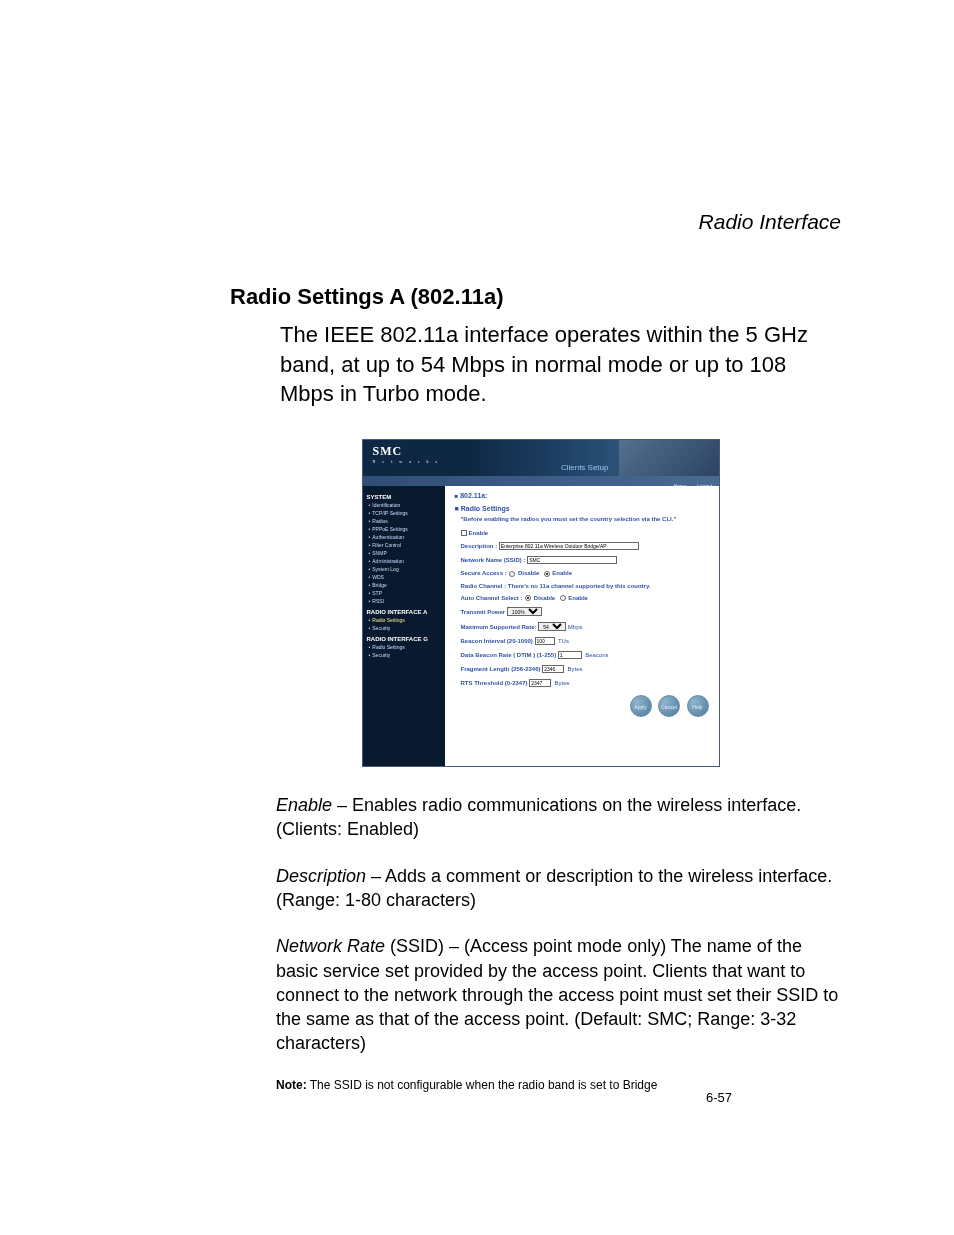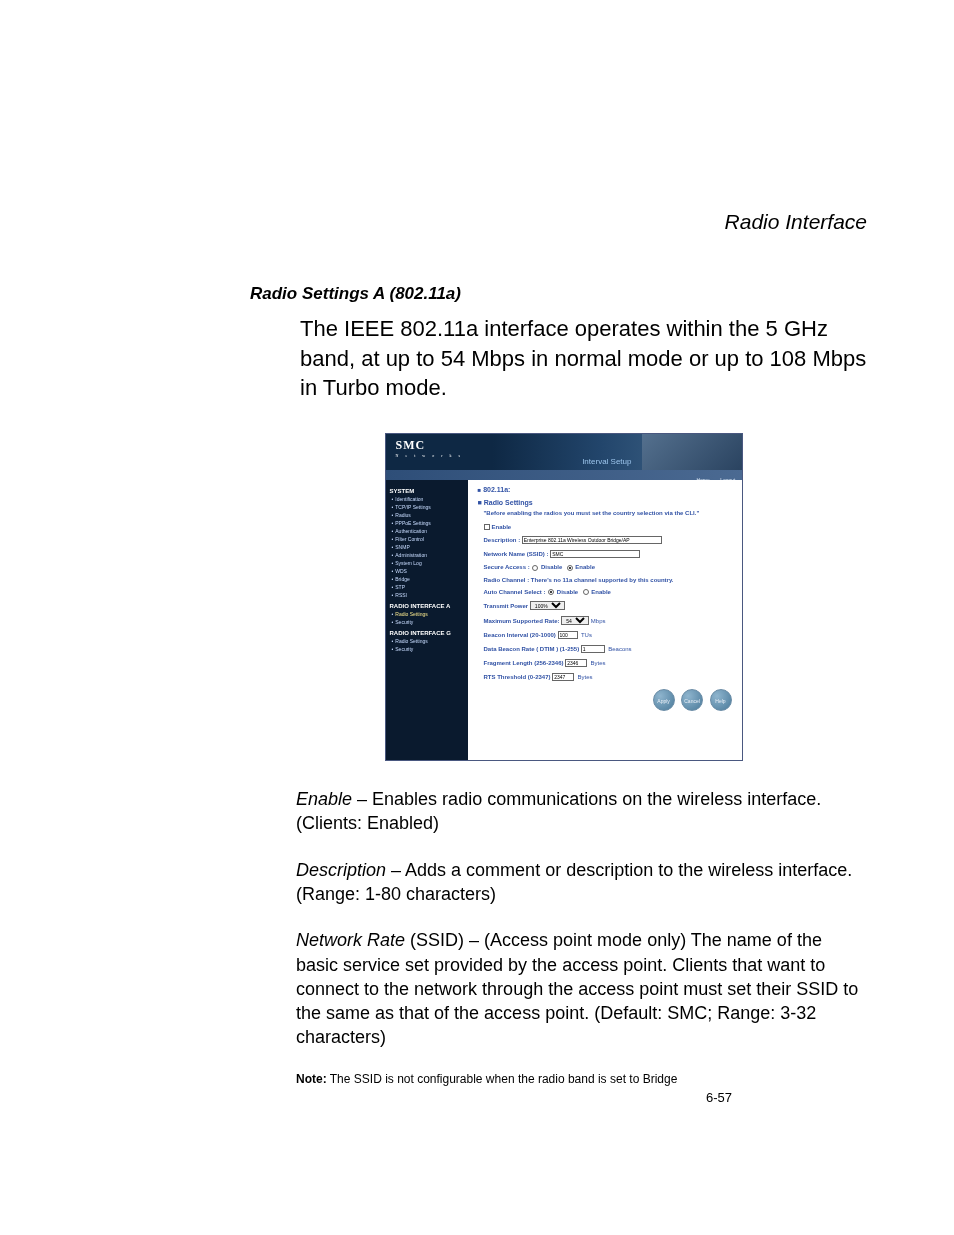--- a/index.html
+++ b/index.html
@@ -1,19 +1,19 @@
 <!DOCTYPE html>
 <html><head>
 <meta charset="utf-8">
 <style>
   * { box-sizing: border-box; margin: 0; padding: 0; }
   body { width: 954px; height: 1235px; background: #fff; font-family: Arial, Helvetica, sans-serif; color: #000; position: relative; }
-  .page { padding: 210px 87px 0 240px; margin-left: 20px; }
+  .page { padding: 210px 113px 0 240px; }
   .header-title { font-style: italic; font-size: 21px; text-align: right; margin-bottom: 50px; }
-  .section-title { font-size: 17px; margin-bottom: 10px; margin-left: -10px; font-style: italic; }
+  .section-title { font-size: 22px; margin-bottom: 10px; margin-left: -10px; }
   .section-title .bold { font-weight: bold; }
   .intro { font-size: 22px; line-height: 1.35; margin-left: 40px; margin-bottom: 30px; }
 
   
   .shot { width: 358px; margin: 0 auto 26px auto; background:#000; border:1px solid #4a5880; }
   .shot-top { height:36px; background: linear-gradient(90deg,#0e2844 0%, #0e2844 30%, #22456b 60%, #4a6f92 100%); position:relative; }
   .logo { color:#fff; font-family: Georgia, 'Times New Roman', serif; font-size:12px; font-weight:bold; padding:4px 0 0 10px; letter-spacing:1px; }
   .logo .nw { display:block; font-size:4px; letter-spacing:3px; font-weight:normal; }
   .top-text { position:absolute; right:110px; bottom:4px; color:#9cc5ec; font-size:8px; }
   .top-imagery { position:absolute; right:0; top:0; width:100px; height:36px; background:linear-gradient(135deg,#54708e,#2a4360); }
@@ -59,21 +59,21 @@
 
   <p class="intro">The IEEE 802.11a interface operates within the 5 GHz band, at up to 54 Mbps in normal mode or up to 108 Mbps in Turbo mode.</p>
 
   <div class="shot">
     <div class="shot-top">
       <div class="logo">
         <span>SMC</span>
         <span class="nw">N e t w o r k s</span>
       </div>
       <div class="top-imagery"></div>
-      <div class="top-text">Interval Setup</div>
+      <div class="top-text">Clients Setup</div>
     </div>
     <div class="shot-bar">
       <span>Home</span>
       <span>Logout</span>
     </div>
     <div class="shot-body">
       <div class="sidebar">
         <div class="sb-head">SYSTEM</div>
         <div class="sb-item"><span class="bullet">•</span><span>Identification</span></div>
         <div class="sb-item"><span class="bullet">•</span><span>TCP/IP Settings</span></div>

